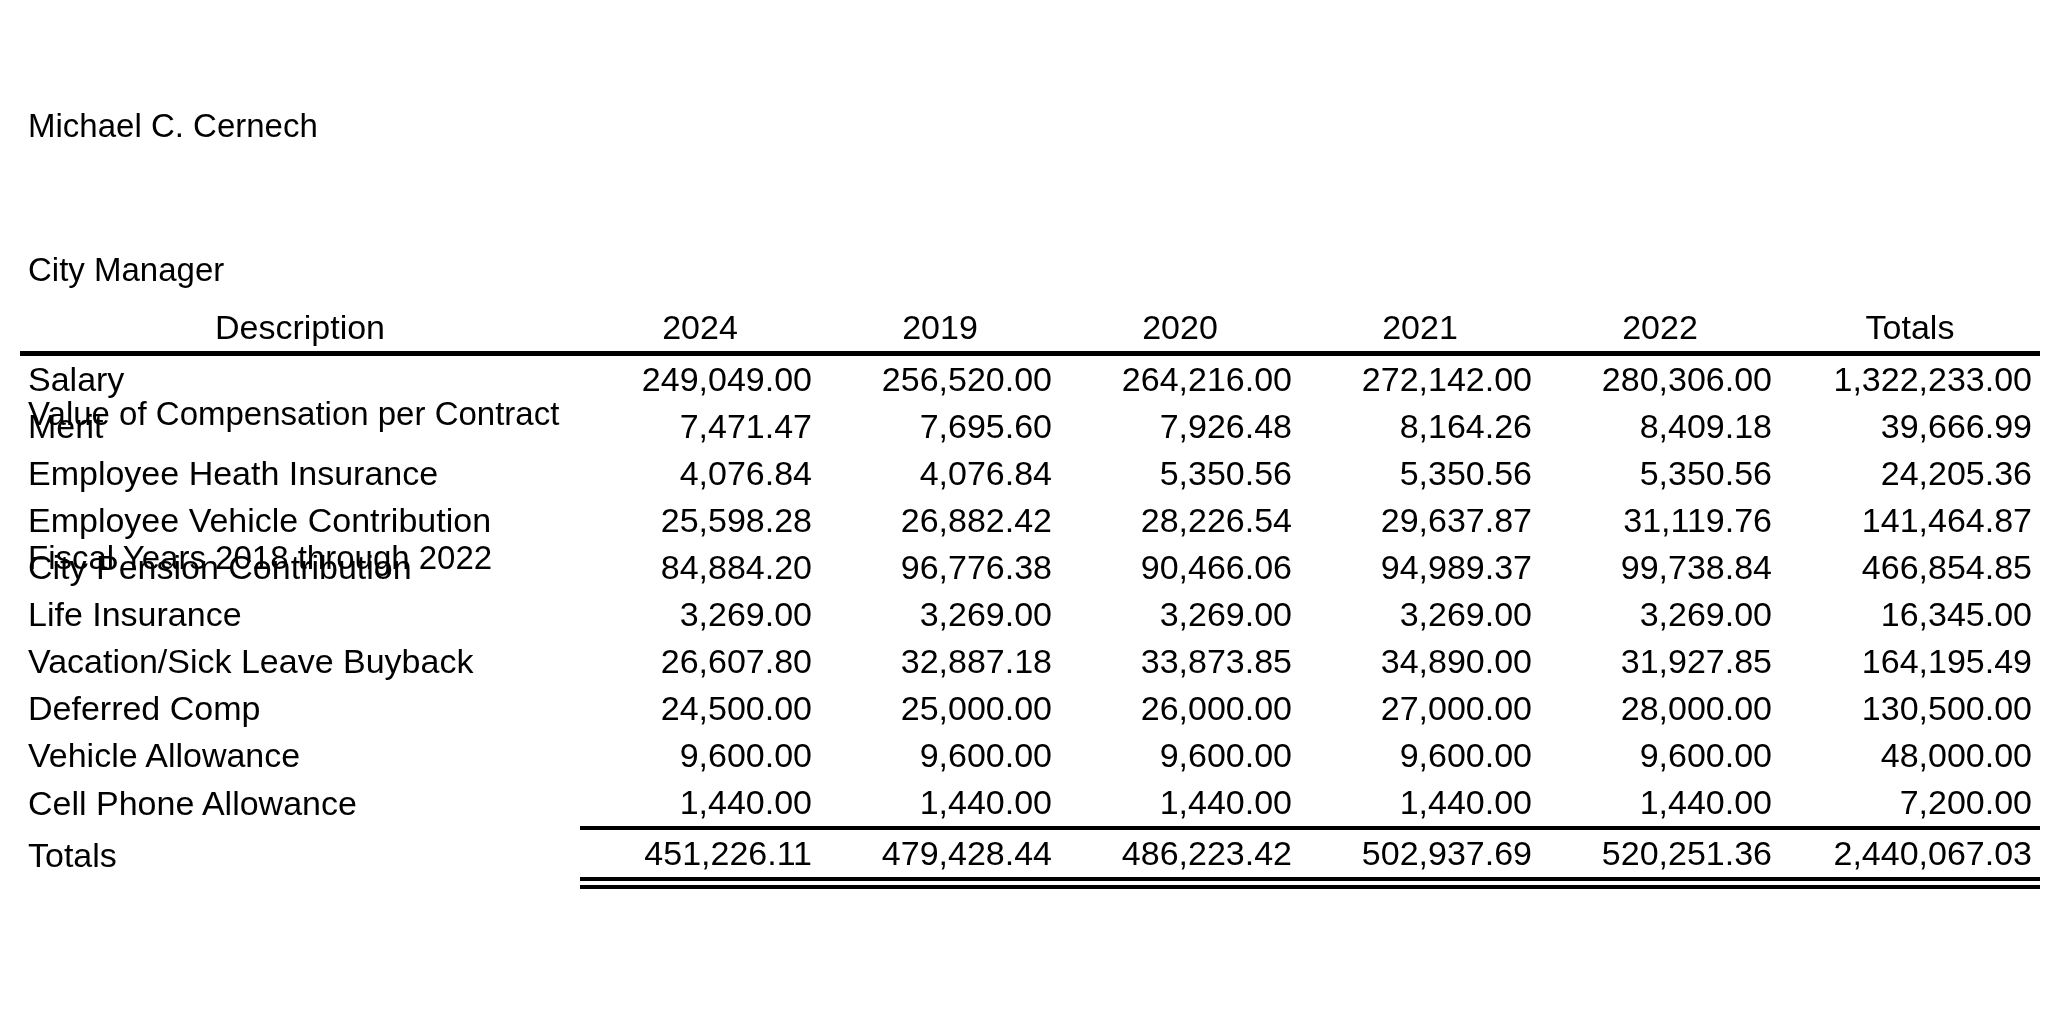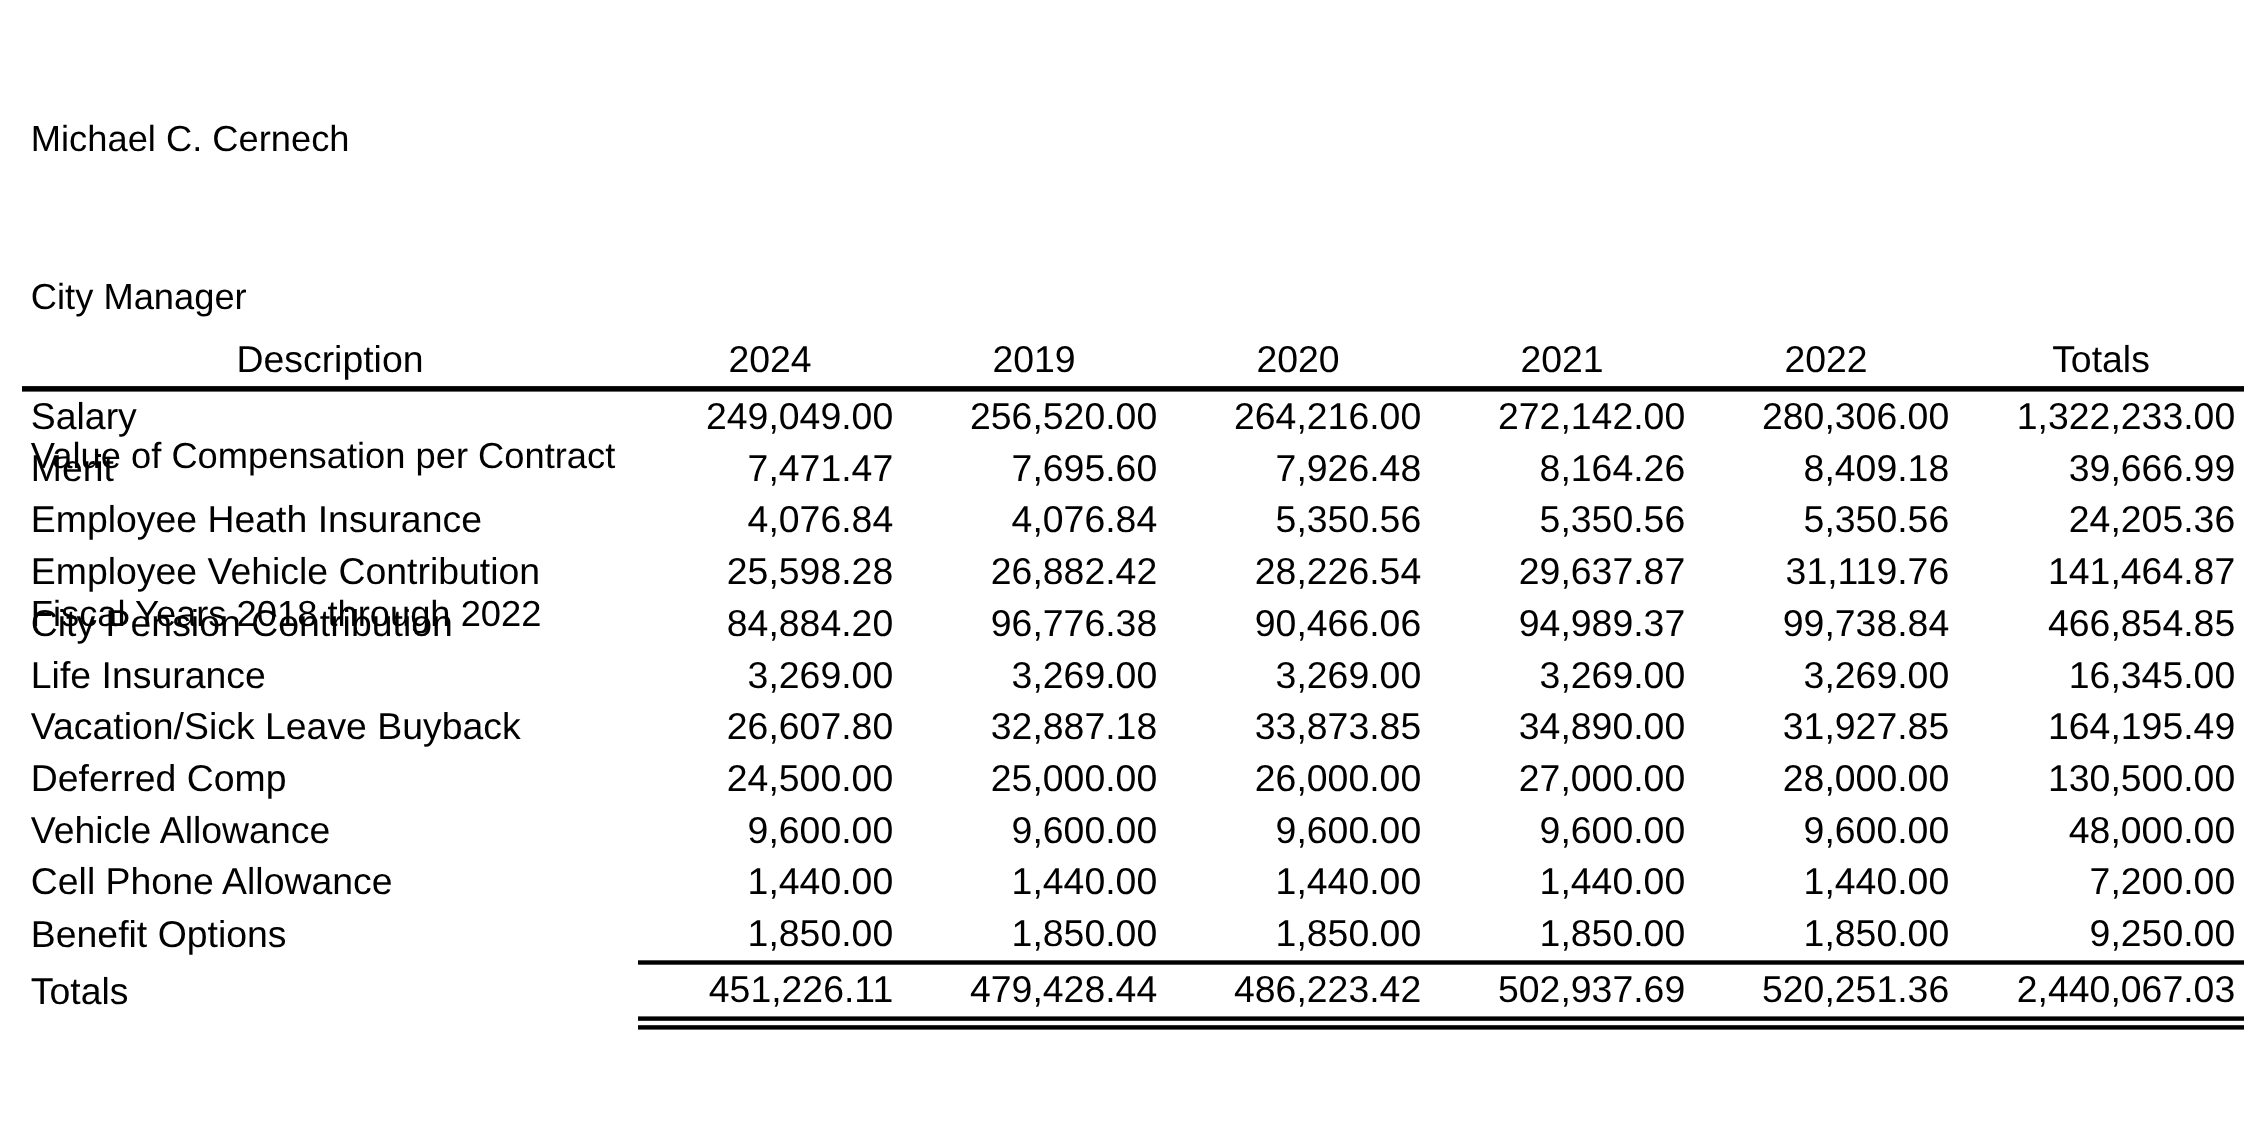--- a/index.html
+++ b/index.html
@@ -193,29 +193,20 @@
     <tr>
       <td class="cell-label">Cell Phone Allowance</td>
       <td class="cell-num">1,440.00</td>
       <td class="cell-num">1,440.00</td>
       <td class="cell-num">1,440.00</td>
       <td class="cell-num">1,440.00</td>
       <td class="cell-num">1,440.00</td>
       <td class="cell-num">7,200.00</td>
     </tr>
 
-    <tr>
-      <td class="cell-label">Benefit Options</td>
-      <td class="cell-num">1,850.00</td>
-      <td class="cell-num">1,850.00</td>
-      <td class="cell-num">1,850.00</td>
-      <td class="cell-num">1,850.00</td>
-      <td class="cell-num">1,850.00</td>
-      <td class="cell-num">9,250.00</td>
-    </tr>
   </tbody>
     <tfoot>
       <tr class="totals-row">
         <td class="cell-label">Totals</td>
         <td class="cell-num">451,226.11</td>
         <td class="cell-num">479,428.44</td>
         <td class="cell-num">486,223.42</td>
         <td class="cell-num">502,937.69</td>
         <td class="cell-num">520,251.36</td>
         <td class="cell-num">2,440,067.03</td>

